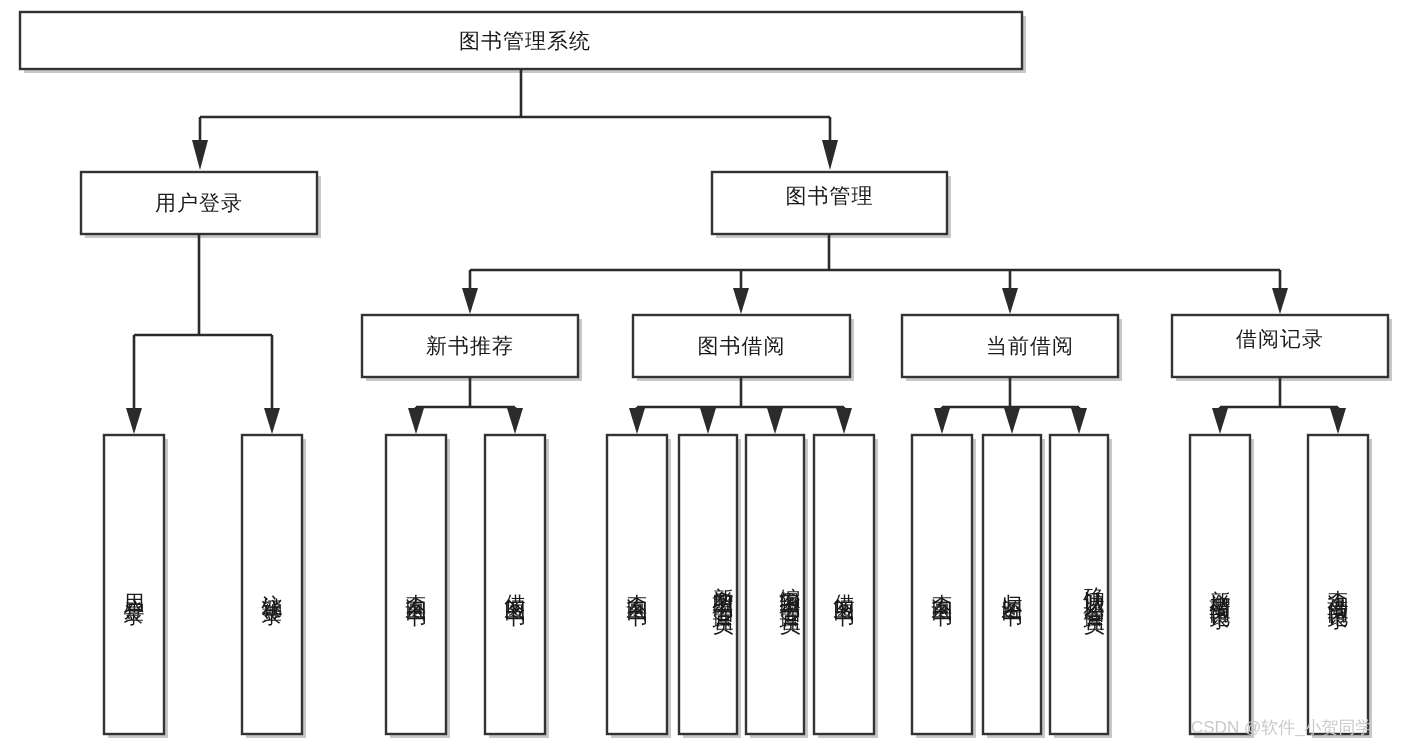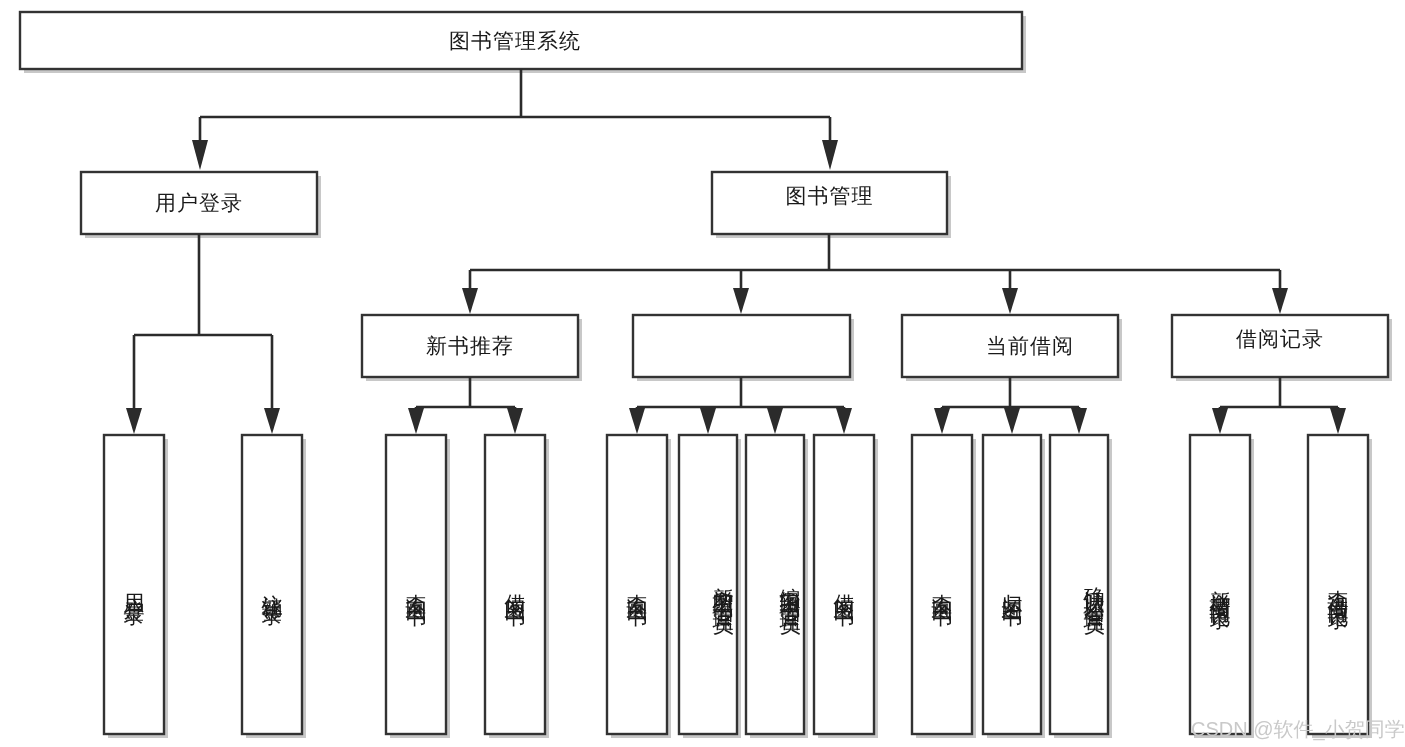--- a/index.html
+++ b/index.html
@@ -69,21 +69,21 @@
     letter-spacing: 4px;
     white-space: nowrap;
     pointer-events: none;
   }
   .node-label-v.center-mode {
     align-items: center;
   }
   .watermark {
     position: absolute;
     font-family: "Liberation Sans", sans-serif;
-    font-size: 20px;
+    font-size: 17px;
     color: #c9c9c9;
     white-space: nowrap;
     pointer-events: none;
   }
 </style>
 </head>
 <body>
 
 <div id="diagram-root">
 
@@ -244,26 +244,27 @@
     <g>
       <rect class="node-box-shadow" x="1194" y="439" width="60" height="299"></rect>
       <rect class="node-box" x="1190" y="435" width="60" height="299"></rect>
     </g>
     <g>
       <rect class="node-box-shadow" x="1312" y="439" width="60" height="299"></rect>
       <rect class="node-box" x="1308" y="435" width="60" height="299"></rect>
     </g>
   </svg>
 
-  <div class="node-label-h" style="left:14px; top:12px; width:1002px; height:57px;">图书管理系统</div>
+  <div class="node-label-h" style="left:24px; top:12px; width:1002px; height:57px;">图书管理系统</div>
 
   <div class="node-label-h" style="left:81px; top:172px; width:236px; height:62px;">用户登录</div>
   <div class="node-label-h" style="left:712px; top:172px; width:235px; height:48px;">图书管理</div>
 
   <div class="node-label-h" style="left:362px; top:315px; width:216px; height:62px;">新书推荐</div>
+  <div class="node-label-h" style="left:633px; top:315px; width:217px; height:62px;">图书借阅</div>
   <div class="node-label-h" style="left:902px; top:315px; width:256px; height:62px;">当前借阅</div>
   <div class="node-label-h" style="left:1172px; top:315px; width:216px; height:48px;">借阅记录</div>
 
   <div class="node-label-v center-mode" style="left:104px; top:435px; width:60px; height:299px;">用户登录</div>
   <div class="node-label-v center-mode" style="left:242px; top:435px; width:60px; height:299px;">注销登录</div>
   <div class="node-label-v center-mode" style="left:386px; top:435px; width:60px; height:299px;">查询图书</div>
   <div class="node-label-v center-mode" style="left:485px; top:435px; width:60px; height:299px;">借阅图书</div>
   <div class="node-label-v center-mode" style="left:607px; top:435px; width:60px; height:299px;">查询图书</div>
   <div class="node-label-v" style="left:679px; top:441px; width:58px; height:293px;">新增图书（管理员）</div>
   <div class="node-label-v" style="left:746px; top:441px; width:58px; height:293px;">编辑图书（管理员）</div>

